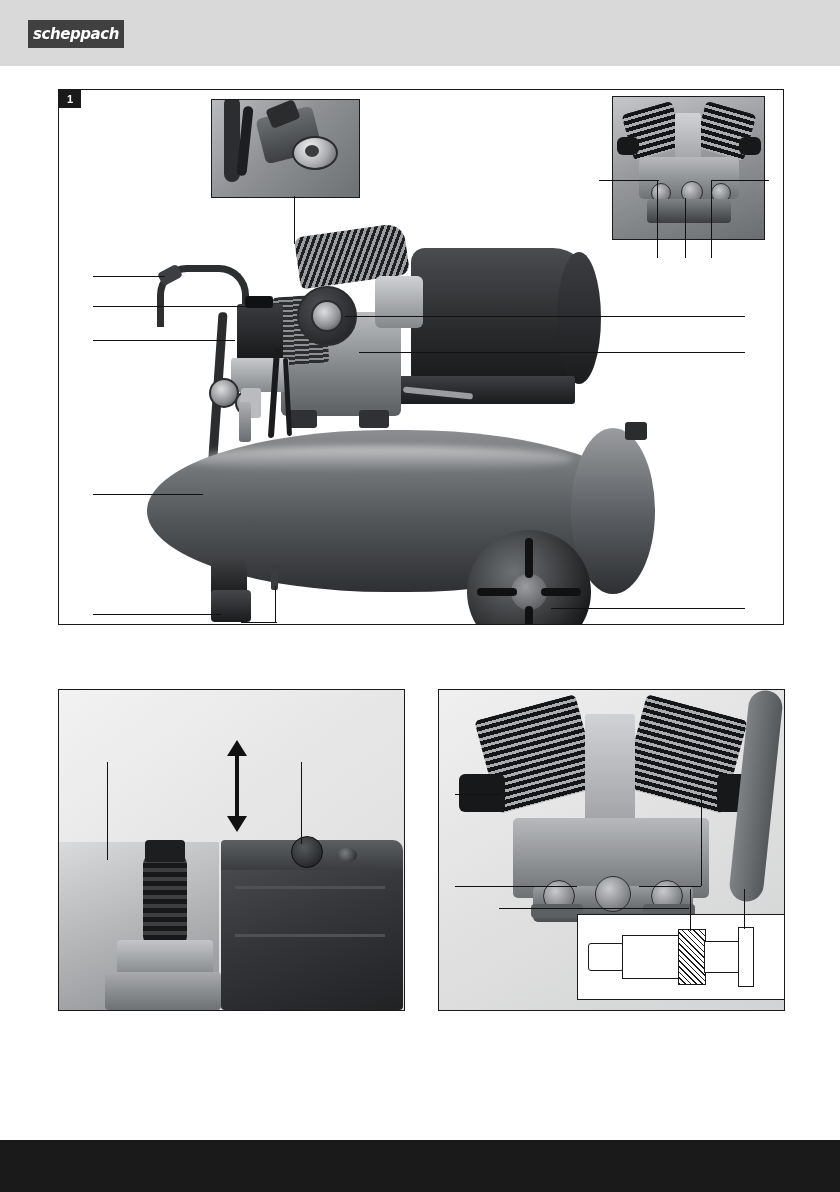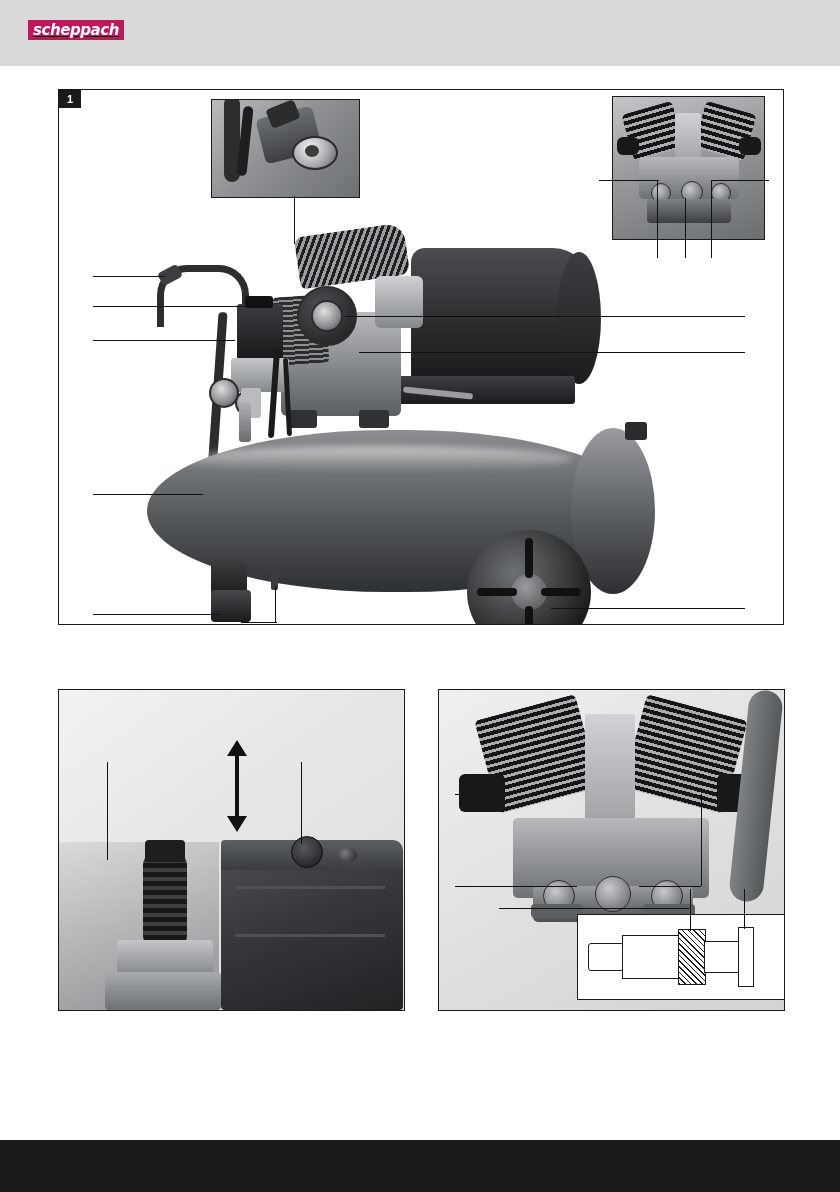--- a/index.html
+++ b/index.html
@@ -18,26 +18,25 @@
   
   .header-band {
     position: absolute;
     left: 0; top: 0;
     width: 840px; height: 66px;
     background: #d9d9d9;
   }
   .logo-box {
     position: absolute;
     left: 28px; top: 20px;
-    width: 96px; height: 20px;
-    background: #be185d;
+    width: 96px; height: 28px;
+    background: #404040;
     display: flex;
     align-items: center;
     justify-content: center;
-    text-decoration: underline;
   }
   .logo-box span {
     color: #ffffff;
     font-family: "DejaVu Sans", sans-serif;
     font-size: 15px;
     font-weight: bold;
     font-style: italic;
     letter-spacing: -0.4px;
   }
 

